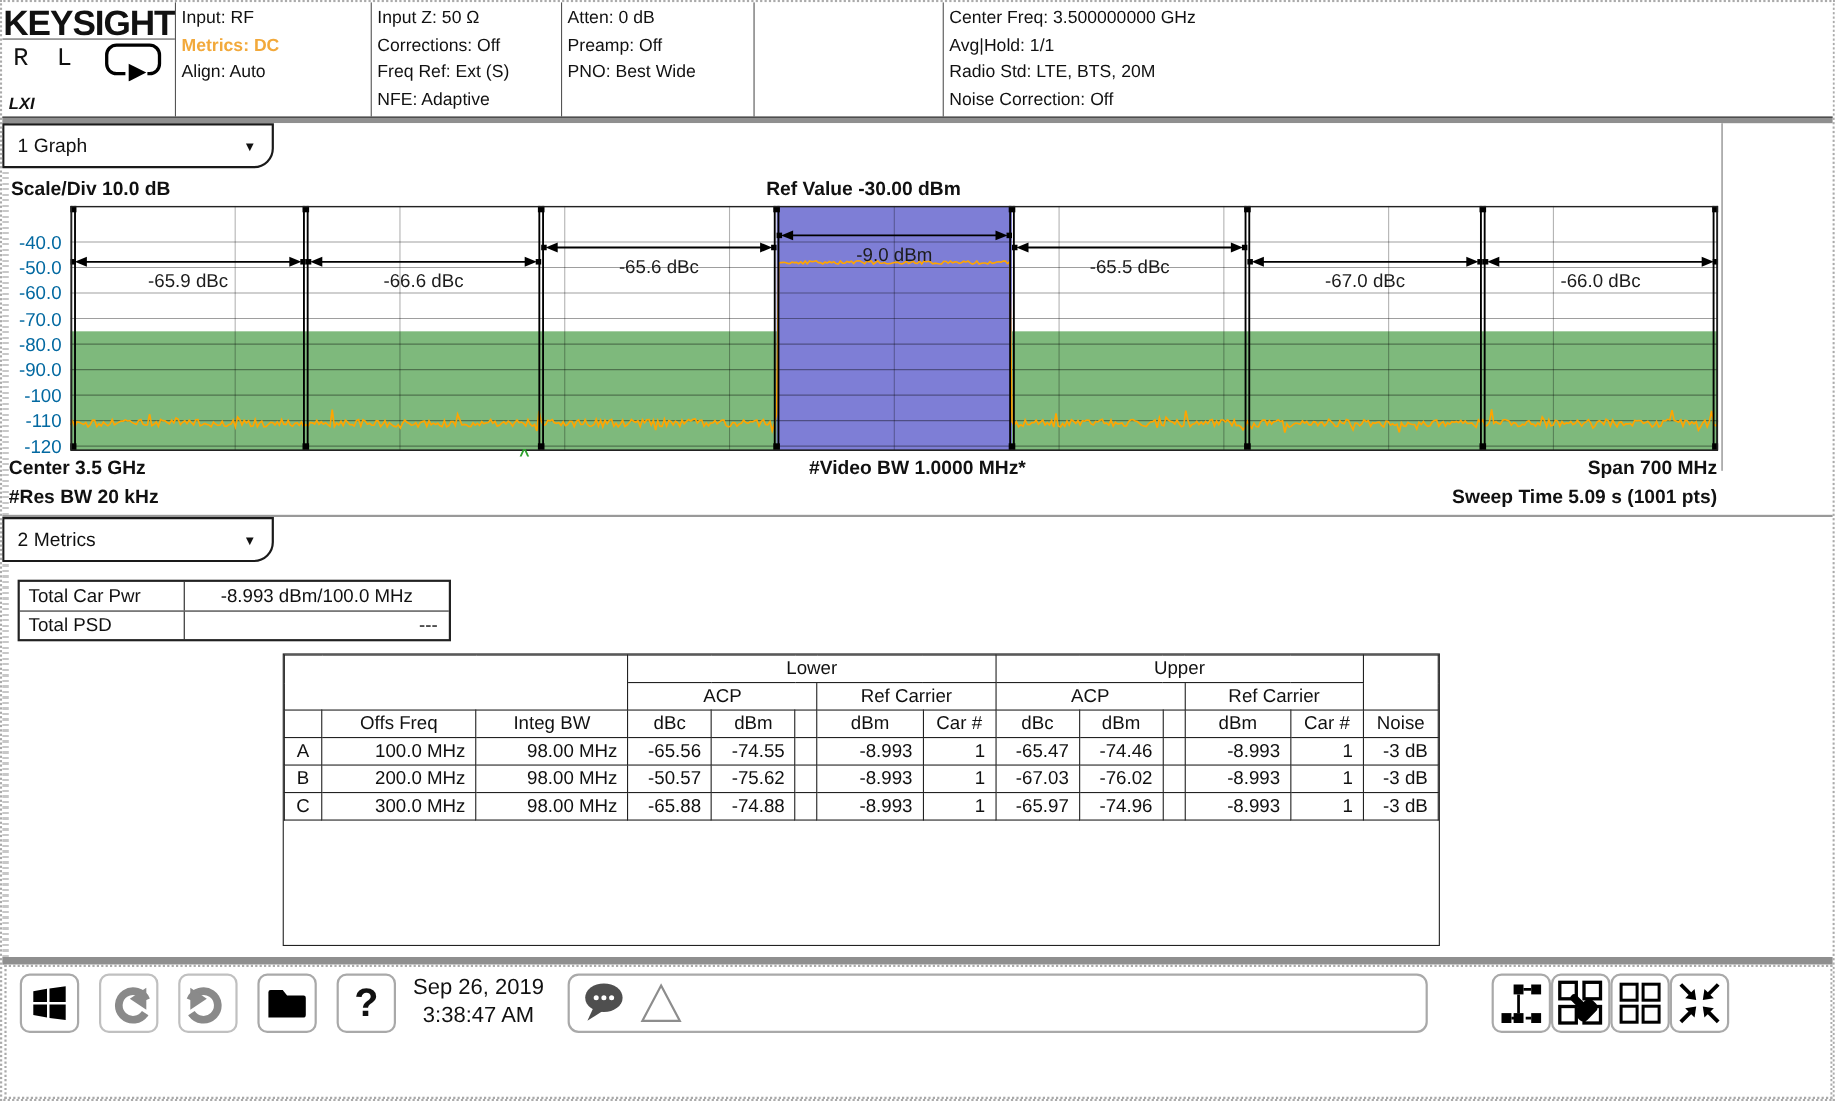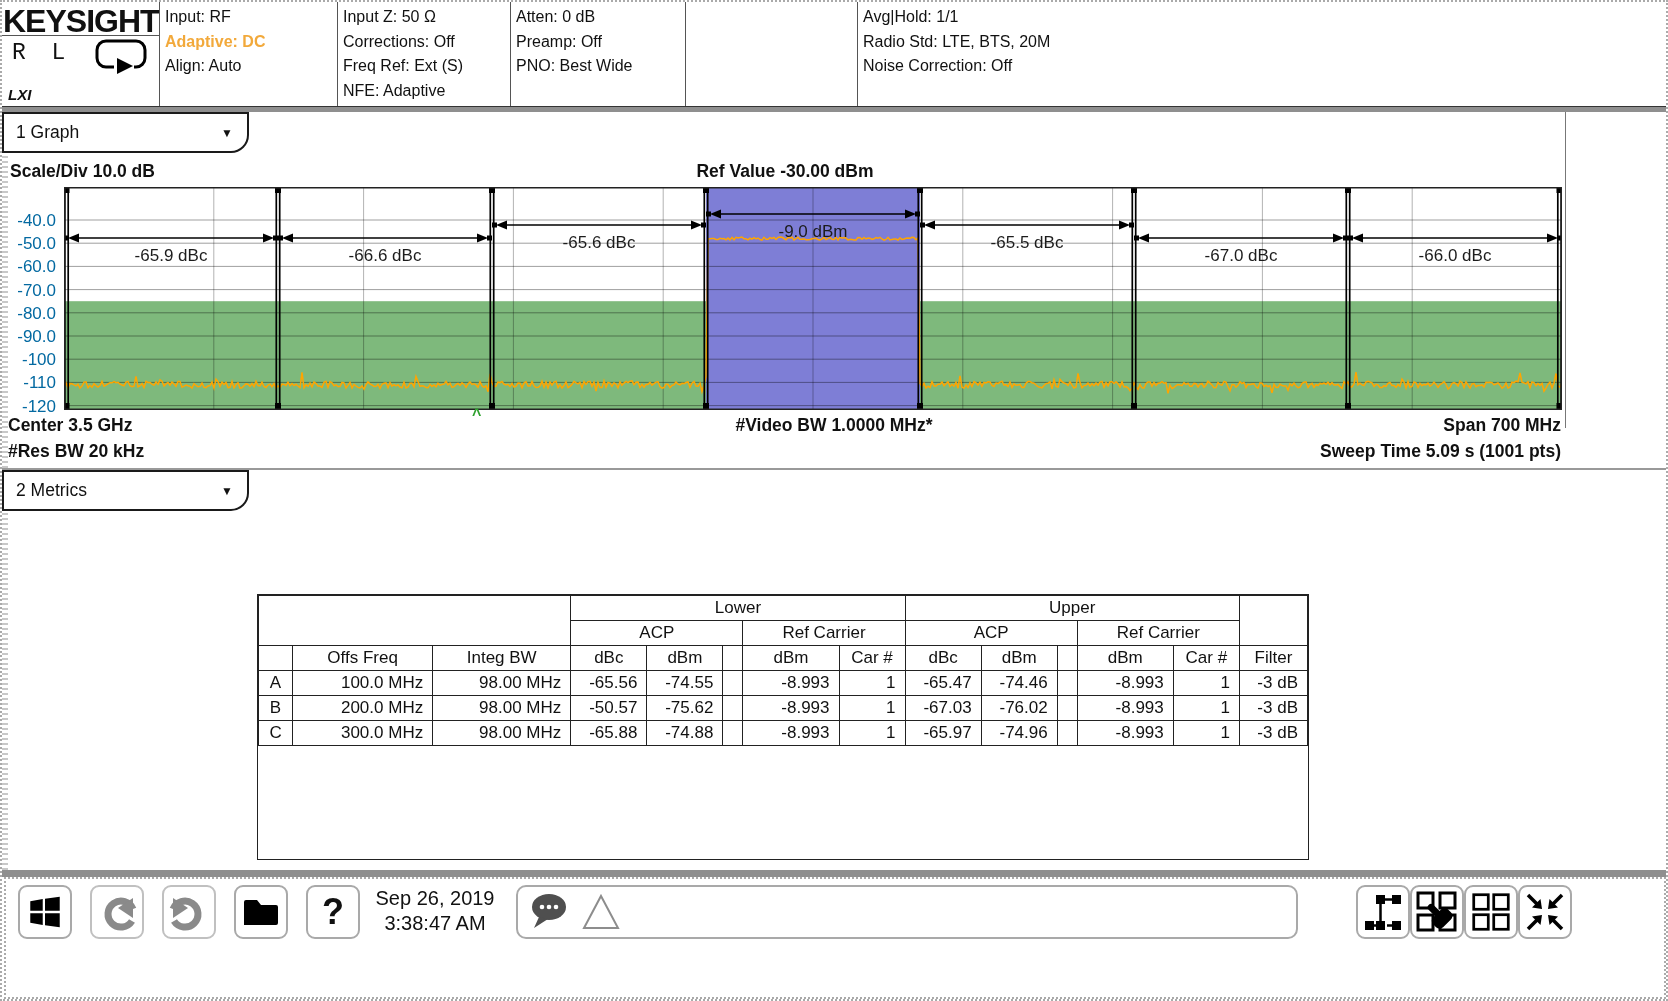--- a/index.html
+++ b/index.html
@@ -75,35 +75,36 @@
     <div class="lxi">LXI</div>
 
     <div class="vdiv" style="left:157px"></div>
     <div class="vdiv" style="left:335px"></div>
     <div class="vdiv" style="left:508px"></div>
     <div class="vdiv" style="left:683px"></div>
     <div class="vdiv" style="left:855px"></div>
 
     <div class="hcol" style="left:163px;width:170px">
       <div>Input: RF</div>
-      <div class="hl">Adaptive: DC</div>
+      <div class="hl">Metrics: DC</div>
       <div>Align: Auto</div>
     </div>
     <div class="hcol" style="left:341px;width:165px">
       <div>Input Z: 50 Ω</div>
       <div>Corrections: Off</div>
       <div>Freq Ref: Ext (S)</div>
       <div>NFE: Adaptive</div>
     </div>
     <div class="hcol" style="left:514px;width:168px">
       <div>Atten: 0 dB</div>
       <div>Preamp: Off</div>
       <div>PNO: Best Wide</div>
     </div>
     <div class="hcol" style="left:861px;width:700px">
+      <div>Center Freq: 3.500000000 GHz</div>
       <div>Avg|Hold: 1/1</div>
       <div>Radio Std: LTE, BTS, 20M</div>
       <div>Noise Correction: Off</div>
     </div>
   </div>
   <div class="band" style="top:104px;height:6px;border-top:1px solid #333"></div>
 
   <div class="gsec">
     <div class="hatch" style="top:0;height:356px"></div>
 
@@ -237,20 +238,30 @@
   <div class="band" style="top:466px;height:2px;background:#999"></div>
 
   <div class="msec">
     <div class="hatch" style="top:0;height:400px"></div>
 
     <div class="dd-tab" style="top:0">
       <span>2 Metrics</span>
       <span class="dd-caret">▼</span>
     </div>
 
+    <div class="totals">
+      <div class="trow">
+        <div class="tlabel">Total Car Pwr</div>
+        <div class="tval">-8.993 dBm/100.0 MHz</div>
+      </div>
+      <div class="trow">
+        <div class="tlabel">Total PSD</div>
+        <div class="tval dash">---</div>
+      </div>
+    </div>
 
     <div class="acp-box">
       <table class="acp">
         <colgroup>
           <col style="width:34px">
             <col style="width:140px">
             <col style="width:138px">
           <col style="width:76px">
             <col style="width:76px">
             <col style="width:20px">
@@ -283,21 +294,21 @@
           <td>dBc</td>
           <td>dBm</td>
           <td class="sp"></td>
           <td>dBm</td>
           <td>Car #</td>
           <td>dBc</td>
           <td>dBm</td>
           <td class="sp"></td>
           <td>dBm</td>
           <td>Car #</td>
-          <td>Filter</td>
+          <td>Noise</td>
         </tr>
         <tr>
           <td>A</td>
           <td class="num">100.0 MHz</td>
           <td class="num">98.00 MHz</td>
           <td class="num">-65.56</td>
           <td class="num">-74.55</td>
           <td class="sp"></td>
           <td class="num">-8.993</td>
           <td class="num">1</td>

